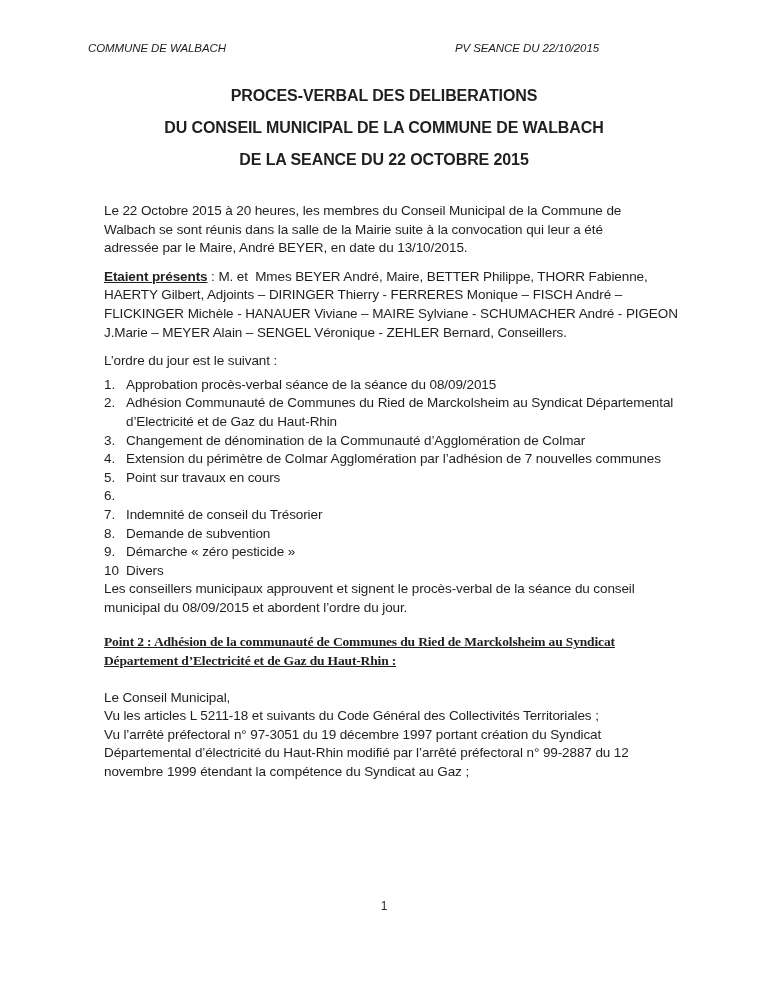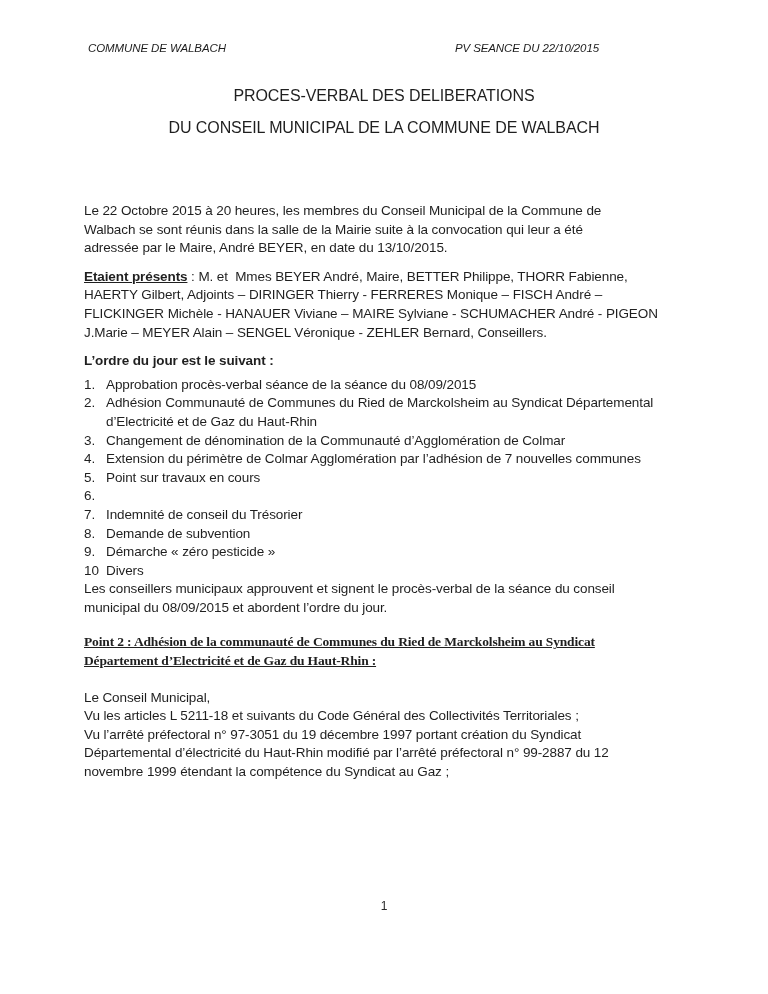--- a/index.html
+++ b/index.html
@@ -7,29 +7,29 @@
     position:relative;width:687px;height:994px;background:#ffffff;
     font-family:"Liberation Sans",sans-serif;color:#1f1f1f;overflow:hidden;
   }
   .running-header{
     position:absolute;top:42px;left:88px;right:88px;
     display:flex;justify-content:space-between;
     font-style:italic;font-size:11.5px;letter-spacing:-0.1px;color:#1c1c1c;
   }
   .doc-title{
     position:absolute;top:80px;left:0;width:768px;text-align:center;
-    font-weight:400;font-size:16px;line-height:32px;letter-spacing:-0.1px;
+    font-weight:700;font-size:16px;line-height:32px;letter-spacing:-0.1px;
   }
   .doc-body{
-    position:absolute;top:202px;left:84px;width:612px;
+    position:absolute;top:202px;left:104px;width:612px;
     font-size:13.5px;line-height:18.6px;letter-spacing:-0.1px;
   }
   .block{white-space:pre;margin:0 0 10px 0;}
   .presents-lead{font-weight:700;text-decoration:underline;}
-  .agenda-heading{font-weight:700;white-space:pre;margin:0 0 5px 0;}
+  .agenda-heading{font-weight:400;white-space:pre;margin:0 0 5px 0;}
   .agenda{margin:0;}
   .agenda-item{display:flex;}
   .agenda-num{flex:0 0 22px;width:22px;}
   .agenda-text{white-space:pre;}
   .point-heading{font-weight:700;text-decoration:underline;white-space:pre;letter-spacing:-0.15px;}
   .point1-heading{margin:12px 0 14px 0;}
   .point1-body{margin:0 0 16px 0;}
   .point2-heading{margin:0 0 18px 0;font-family:Liberation Serif, serif;}
   .point2-body{margin:0;}
   .page-number{
@@ -43,20 +43,21 @@
 <div class="page">
 
   <div class="running-header">
     <span>COMMUNE DE WALBACH</span>
     <span>PV SEANCE DU 22/10/2015</span>
   </div>
 
   <div class="doc-title">
     <div>PROCES-VERBAL DES DELIBERATIONS</div>
     <div>DU CONSEIL MUNICIPAL DE LA COMMUNE DE WALBACH</div>
+    <div>DE LA SEANCE DU 22 OCTOBRE 2015</div>
   </div>
 
   <div class="doc-body">
 
     <p class="block">Le 22 Octobre 2015 à 20 heures, les membres du Conseil Municipal de la Commune de
 Walbach se sont réunis dans la salle de la Mairie suite à la convocation qui leur a été
 adressée par le Maire, André BEYER, en date du 13/10/2015.</p>
 
     <p class="block"><span class="presents-lead">Etaient présents</span><span> : M. et  Mmes BEYER André, Maire, BETTER Philippe, THORR Fabienne,
 HAERTY Gilbert, Adjoints – DIRINGER Thierry - FERRERES Monique – FISCH André –

